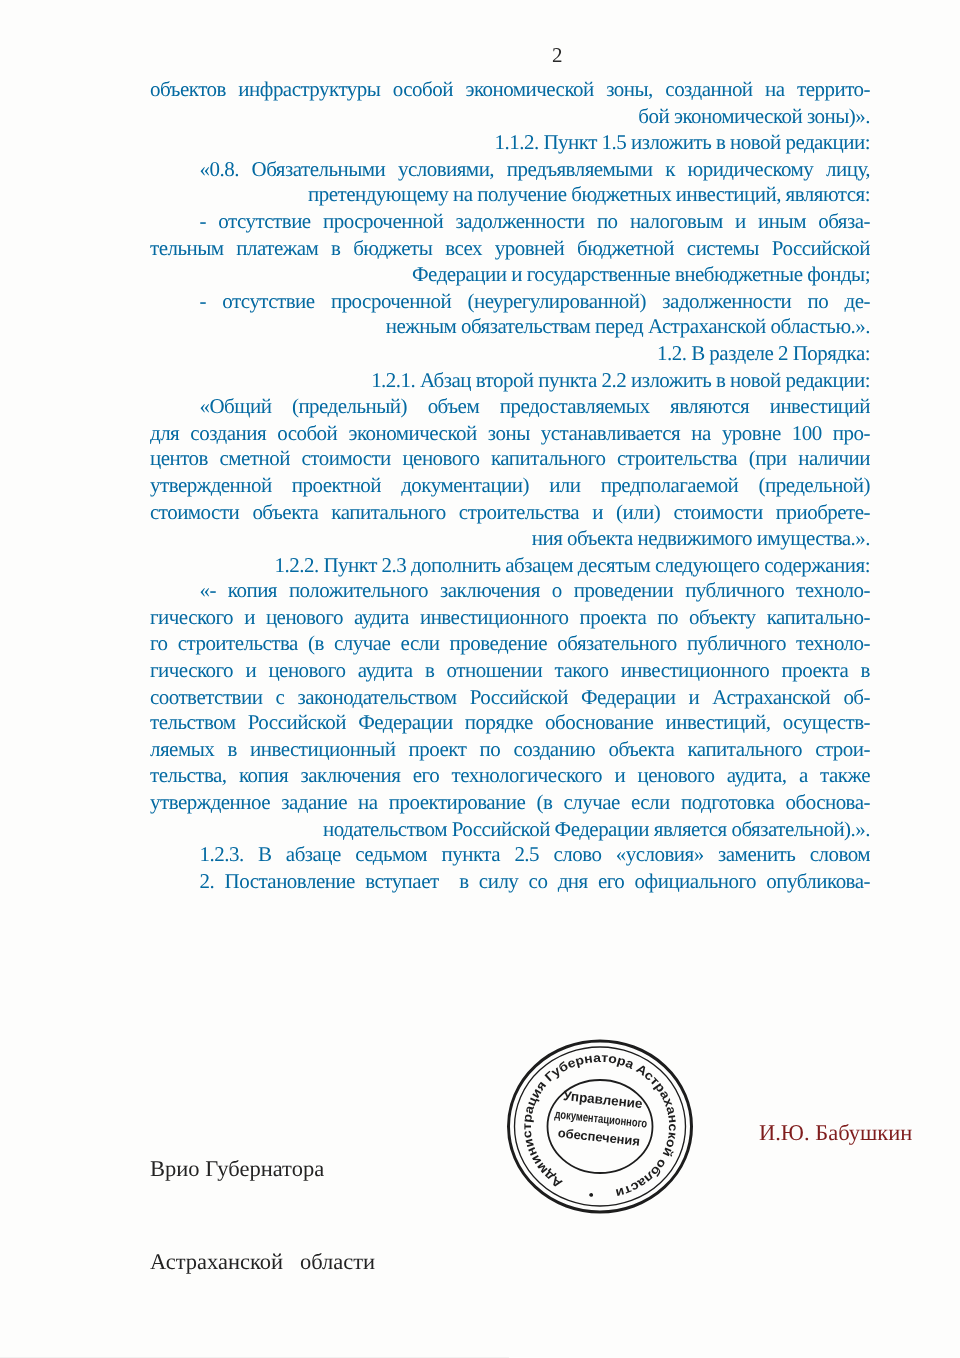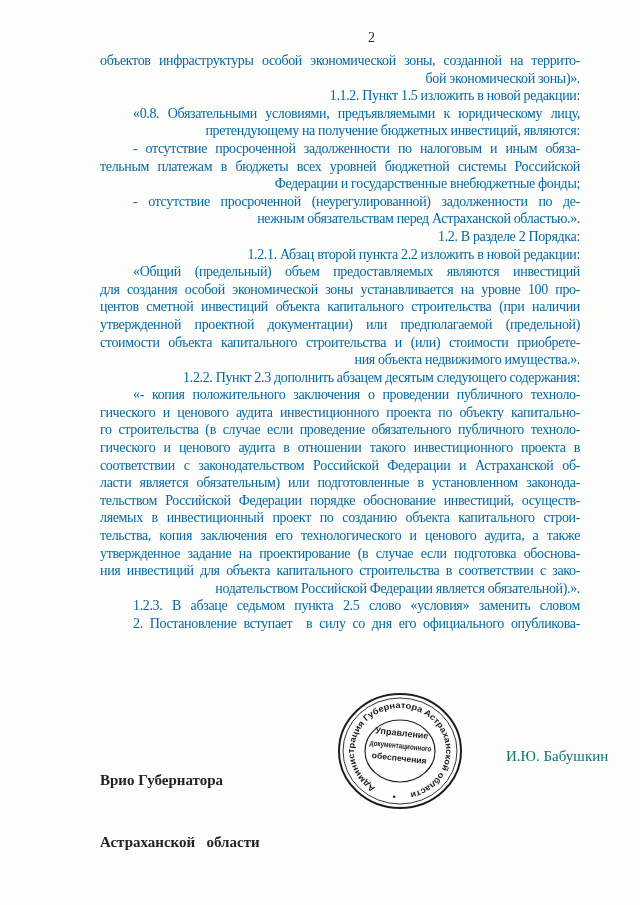--- a/index.html
+++ b/index.html
@@ -43,28 +43,27 @@
   }
   .line.indent { text-indent: 33px; }
   .sig-left {
     position: absolute;
     left: 100px;
     top: 729px;
     font-size: 15px;
     line-height: 20.5px;
     white-space: pre;
     color: #232323;
-    font-weight: bold;
   }
   .sig-right {
     position: absolute;
     left: 506px;
     top: 748px;
     font-size: 15px;
-    color: #0f766e;
+    color: #7f1d1d;
   }
   .stamp {
     position: absolute;
     left: 336px;
     top: 691px;
     width: 128px;
     height: 120px;
   }
   .stamp svg { display: block; }
   .stamp text {
@@ -88,36 +87,34 @@
       <div class="line last">претендующему на получение бюджетных инвестиций, являются:</div>
       <div class="line indent">- отсутствие просроченной задолженности по налоговым и иным обяза-</div>
       <div class="line">тельным платежам в бюджеты всех уровней бюджетной системы Российской</div>
       <div class="line last">Федерации и государственные внебюджетные фонды;</div>
       <div class="line indent">- отсутствие просроченной (неурегулированной) задолженности по де-</div>
       <div class="line last">нежным обязательствам перед Астраханской областью.».</div>
       <div class="line indent last">1.2. В разделе 2 Порядка:</div>
       <div class="line indent last">1.2.1. Абзац второй пункта 2.2 изложить в новой редакции:</div>
       <div class="line indent">«Общий (предельный) объем предоставляемых являются инвестиций</div>
       <div class="line">для создания особой экономической зоны устанавливается на уровне 100 про-</div>
-      <div class="line">центов сметной инвестиций объекта капитального строительства (при наличии</div>
+      <div class="line">центов сметной стоимости ценового капитального строительства (при наличии</div>
       <div class="line">утвержденной проектной документации) или предполагаемой (предельной)</div>
       <div class="line">стоимости объекта капитального строительства и (или) стоимости приобрете-</div>
       <div class="line last">ния объекта недвижимого имущества.».</div>
       <div class="line indent last">1.2.2. Пункт 2.3 дополнить абзацем десятым следующего содержания:</div>
       <div class="line indent">«- копия положительного заключения о проведении публичного техноло-</div>
       <div class="line">гического и ценового аудита инвестиционного проекта по объекту капитально-</div>
       <div class="line">го строительства (в случае если проведение обязательного публичного техноло-</div>
       <div class="line">гического и ценового аудита в отношении такого инвестиционного проекта в</div>
       <div class="line">соответствии с законодательством Российской Федерации и Астраханской об-</div>
-      <div class="line">ласти является обязательным) или подготовленные в установленном законода-</div>
       <div class="line">тельством Российской Федерации порядке обоснование инвестиций, осуществ-</div>
       <div class="line">ляемых в инвестиционный проект по созданию объекта капитального строи-</div>
       <div class="line">тельства, копия заключения его технологического и ценового аудита, а также</div>
       <div class="line">утвержденное задание на проектирование (в случае если подготовка обоснова-</div>
-      <div class="line">ния инвестиций для объекта капитального строительства в соответствии с зако-</div>
       <div class="line last">нодательством Российской Федерации является обязательной).».</div>
       <div class="line indent">1.2.3. В абзаце седьмом пункта 2.5 слово «условия» заменить словом</div>
       <div class="line indent">2. Постановление вступает  в силу со дня его официального опубликова-</div>
     </div>
 
   <div class="stamp">
     <svg width="128" height="120" viewBox="0 0 128 120">
       <defs>
         <path id="ringPath" d="M 39.6 96.5 A 46 43 0 1 1 88.4 23.5 A 46 43 0 1 1 39.6 96.5" fill="none"></path>
       </defs>

